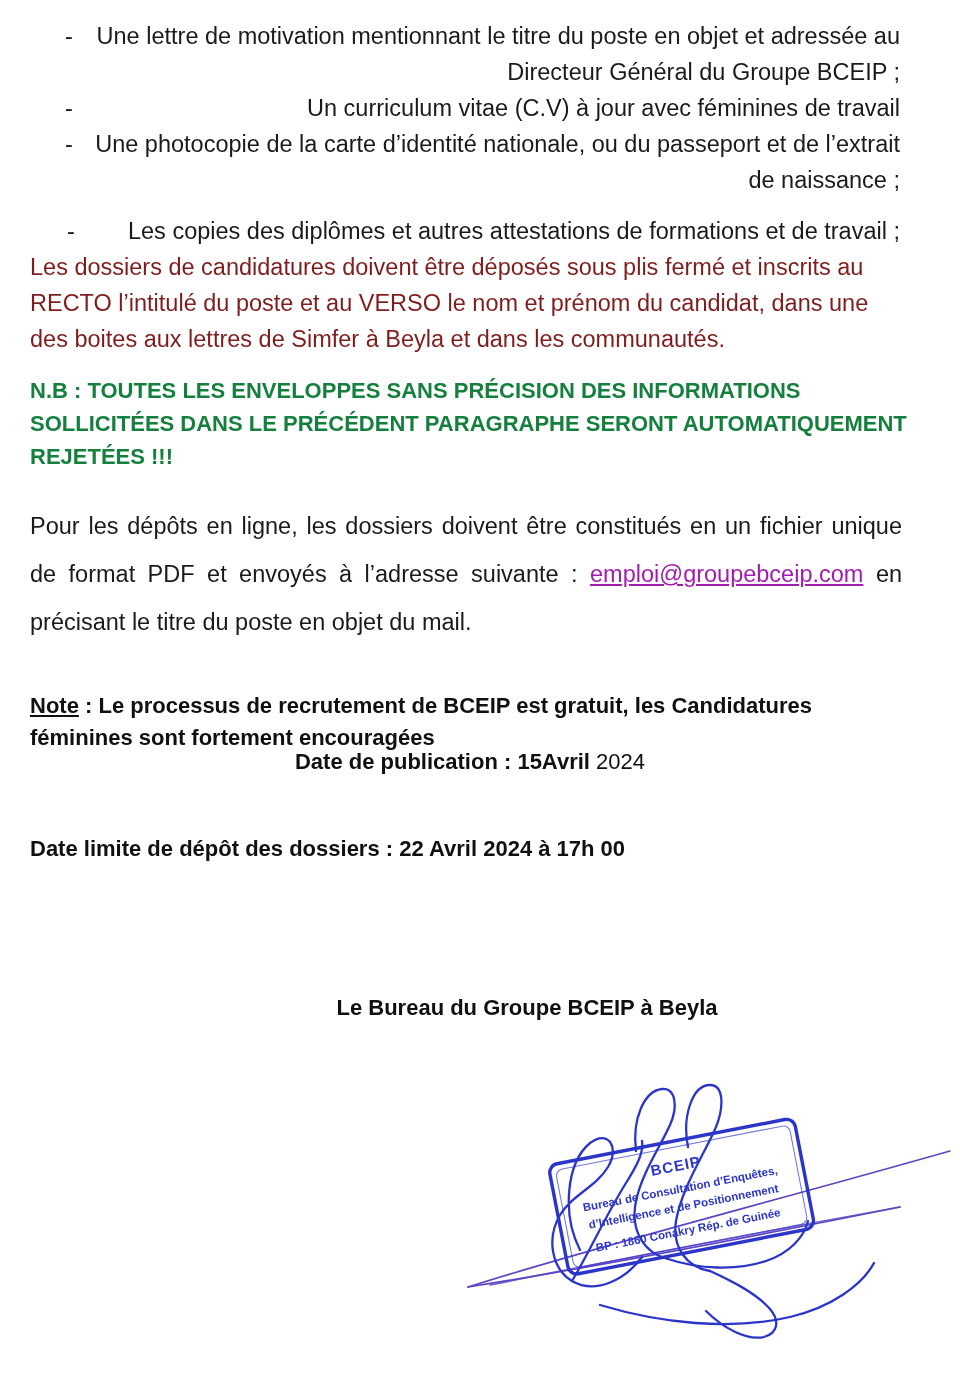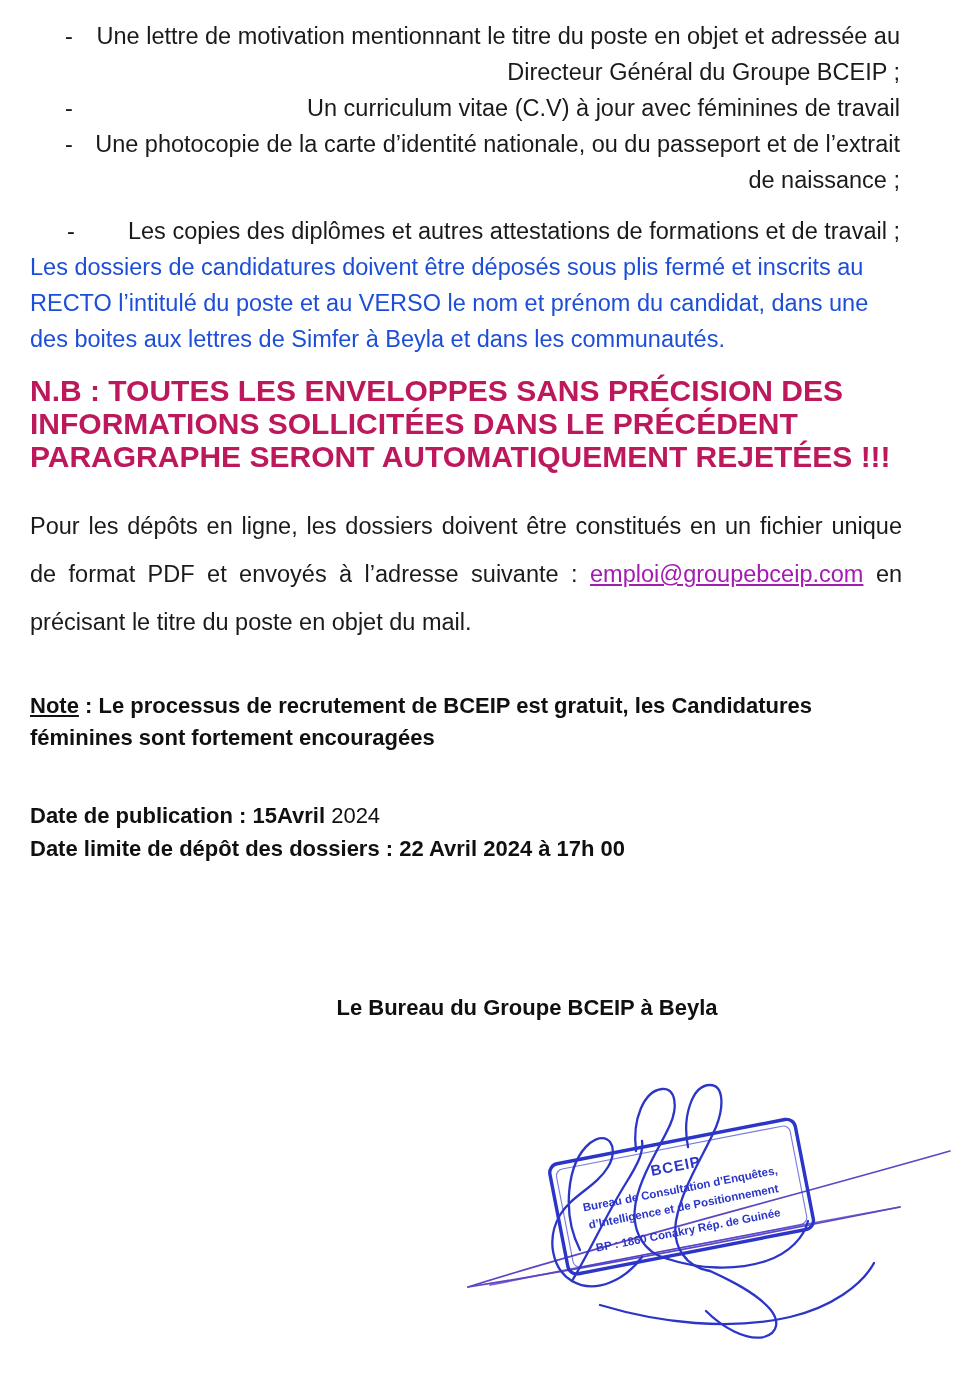--- a/index.html
+++ b/index.html
@@ -63,35 +63,35 @@
   .bullet-row.indented .bullet-dash {
     padding-left: 37px;
   }
   .bullet-row.indented .bullet-text {
     padding-left: 6px;
   }
 
   .para {
     font-size: 23.5px;
     line-height: 36px;
-    color: #1d4ed8;
+    color: #7f1d1d;
   }
 
   .para-block {
     left: 30px;
     width: 872px;
   }
 
   .nb {
     left: 30px;
     width: 905px;
-    font-size: 30px;
+    font-size: 22px;
     line-height: 33px;
     font-weight: bold;
-    color: #be185d;
+    color: #15803d;
   }
 
   .depot {
     left: 30px;
     width: 872px;
     font-size: 23.5px;
     line-height: 48px;
     text-align: justify;
     color: #1a1a1a;
   }
@@ -194,21 +194,21 @@
   <div class="block depot" style="top:502px;">
     <span>Pour les dépôts en ligne, les dossiers doivent être constitués en un fichier unique de format PDF et envoyés à l’adresse suivante :</span>
     <a class="mail" href="#">emploi@groupebceip.com</a>
     <span>en précisant le titre du poste en objet du mail.</span>
   </div>
 
   <div class="block note" style="top:690px;">
     <u>Note</u><span> : </span><span>Le processus de recrutement de BCEIP est gratuit, les Candidatures féminines sont fortement encouragées</span>
   </div>
 
-  <div class="block dateline" style="top:800px;">
+  <div class="block dateline" style="top:746px;text-align:center;">
     <span>Date de publication : 15Avril</span>
     <span class="regular">2024</span>
   </div>
 
   <div class="block dateline" style="top:833px;">
     <span>Date limite de dépôt des dossiers : 22 Avril 2024 à 17h 00</span>
   </div>
 
   <div class="block bureau">
     <span>Le Bureau du Groupe BCEIP à Beyla</span>

